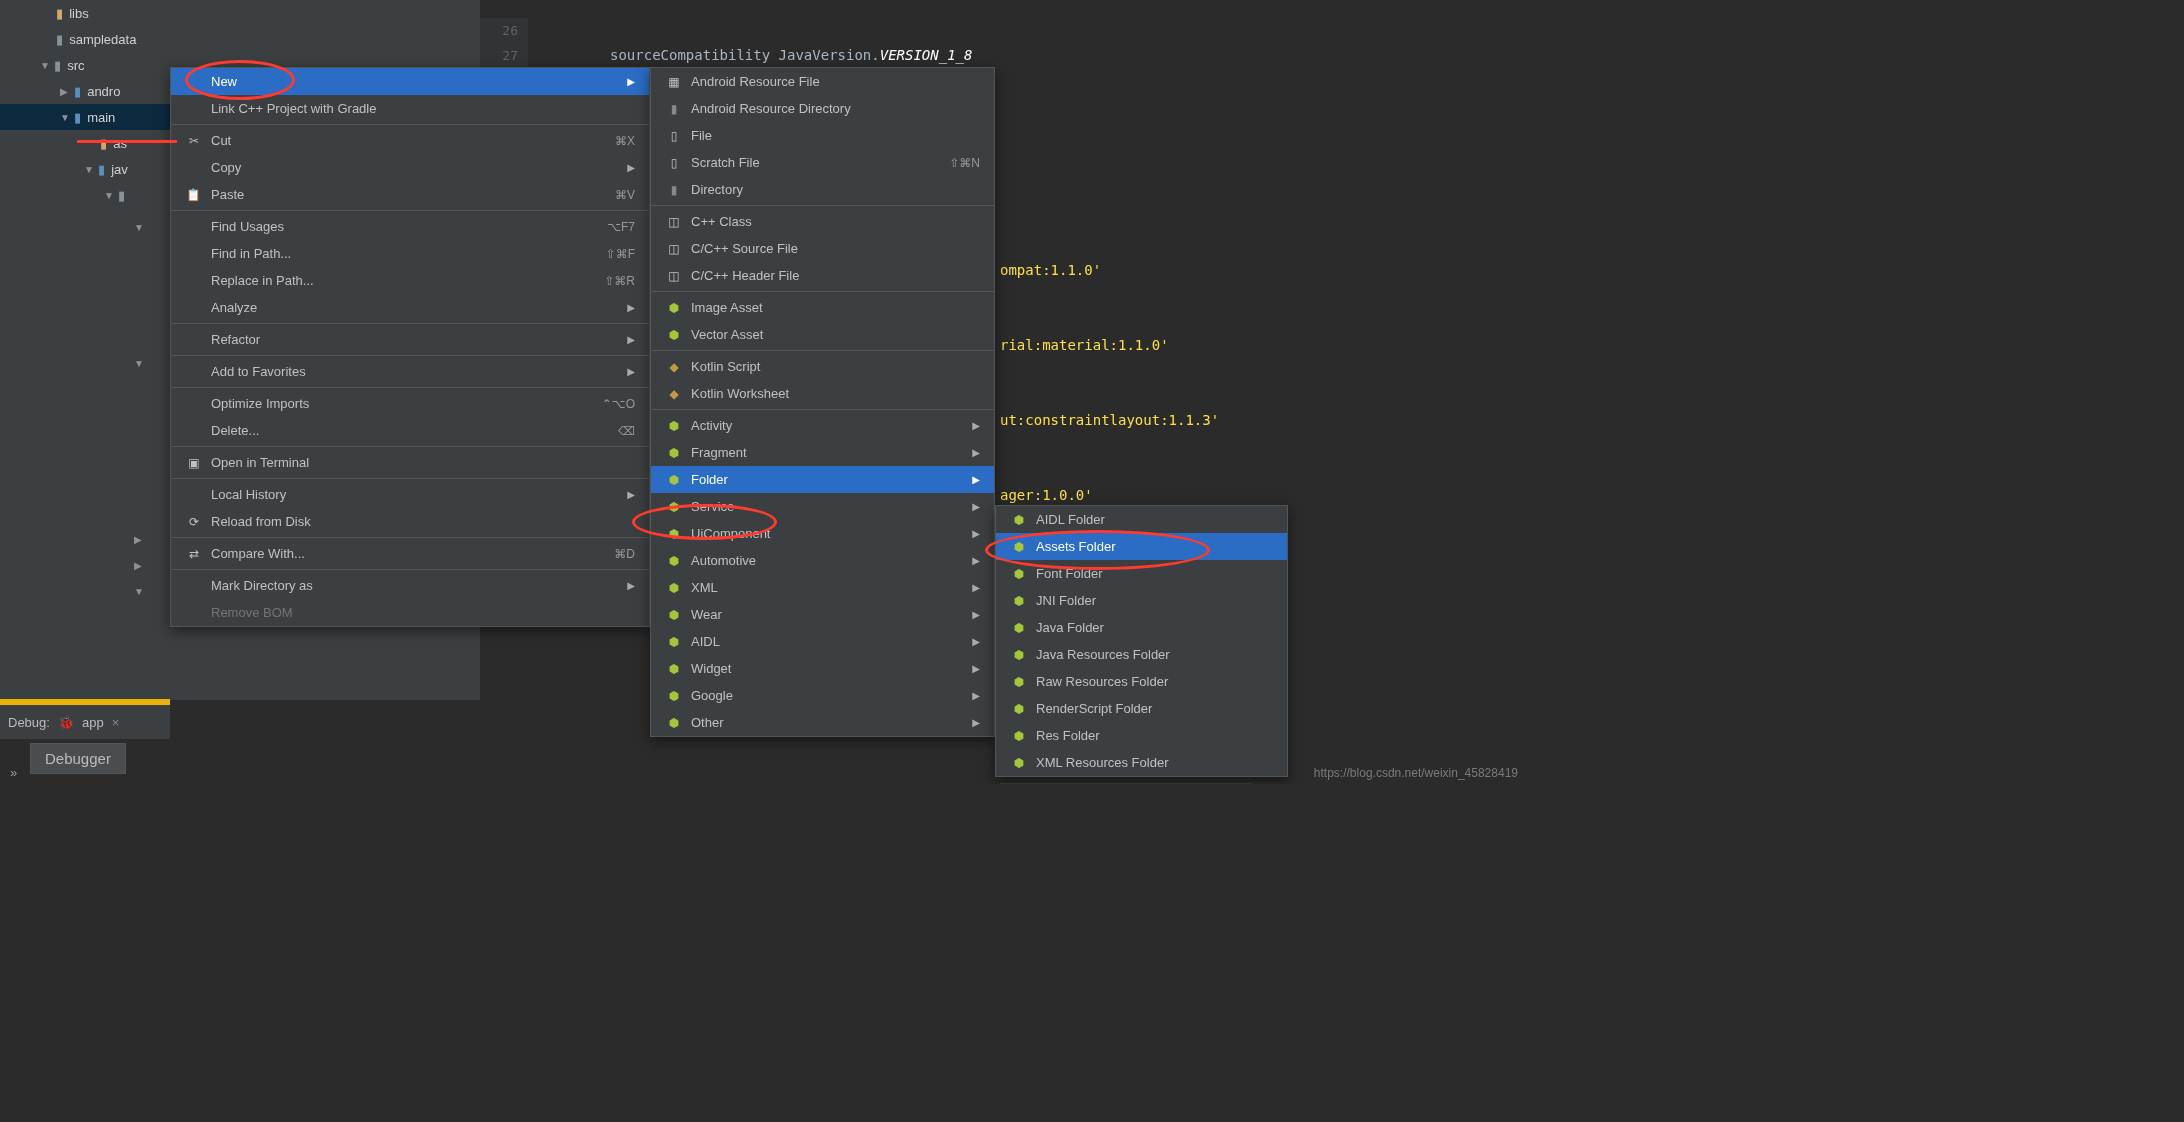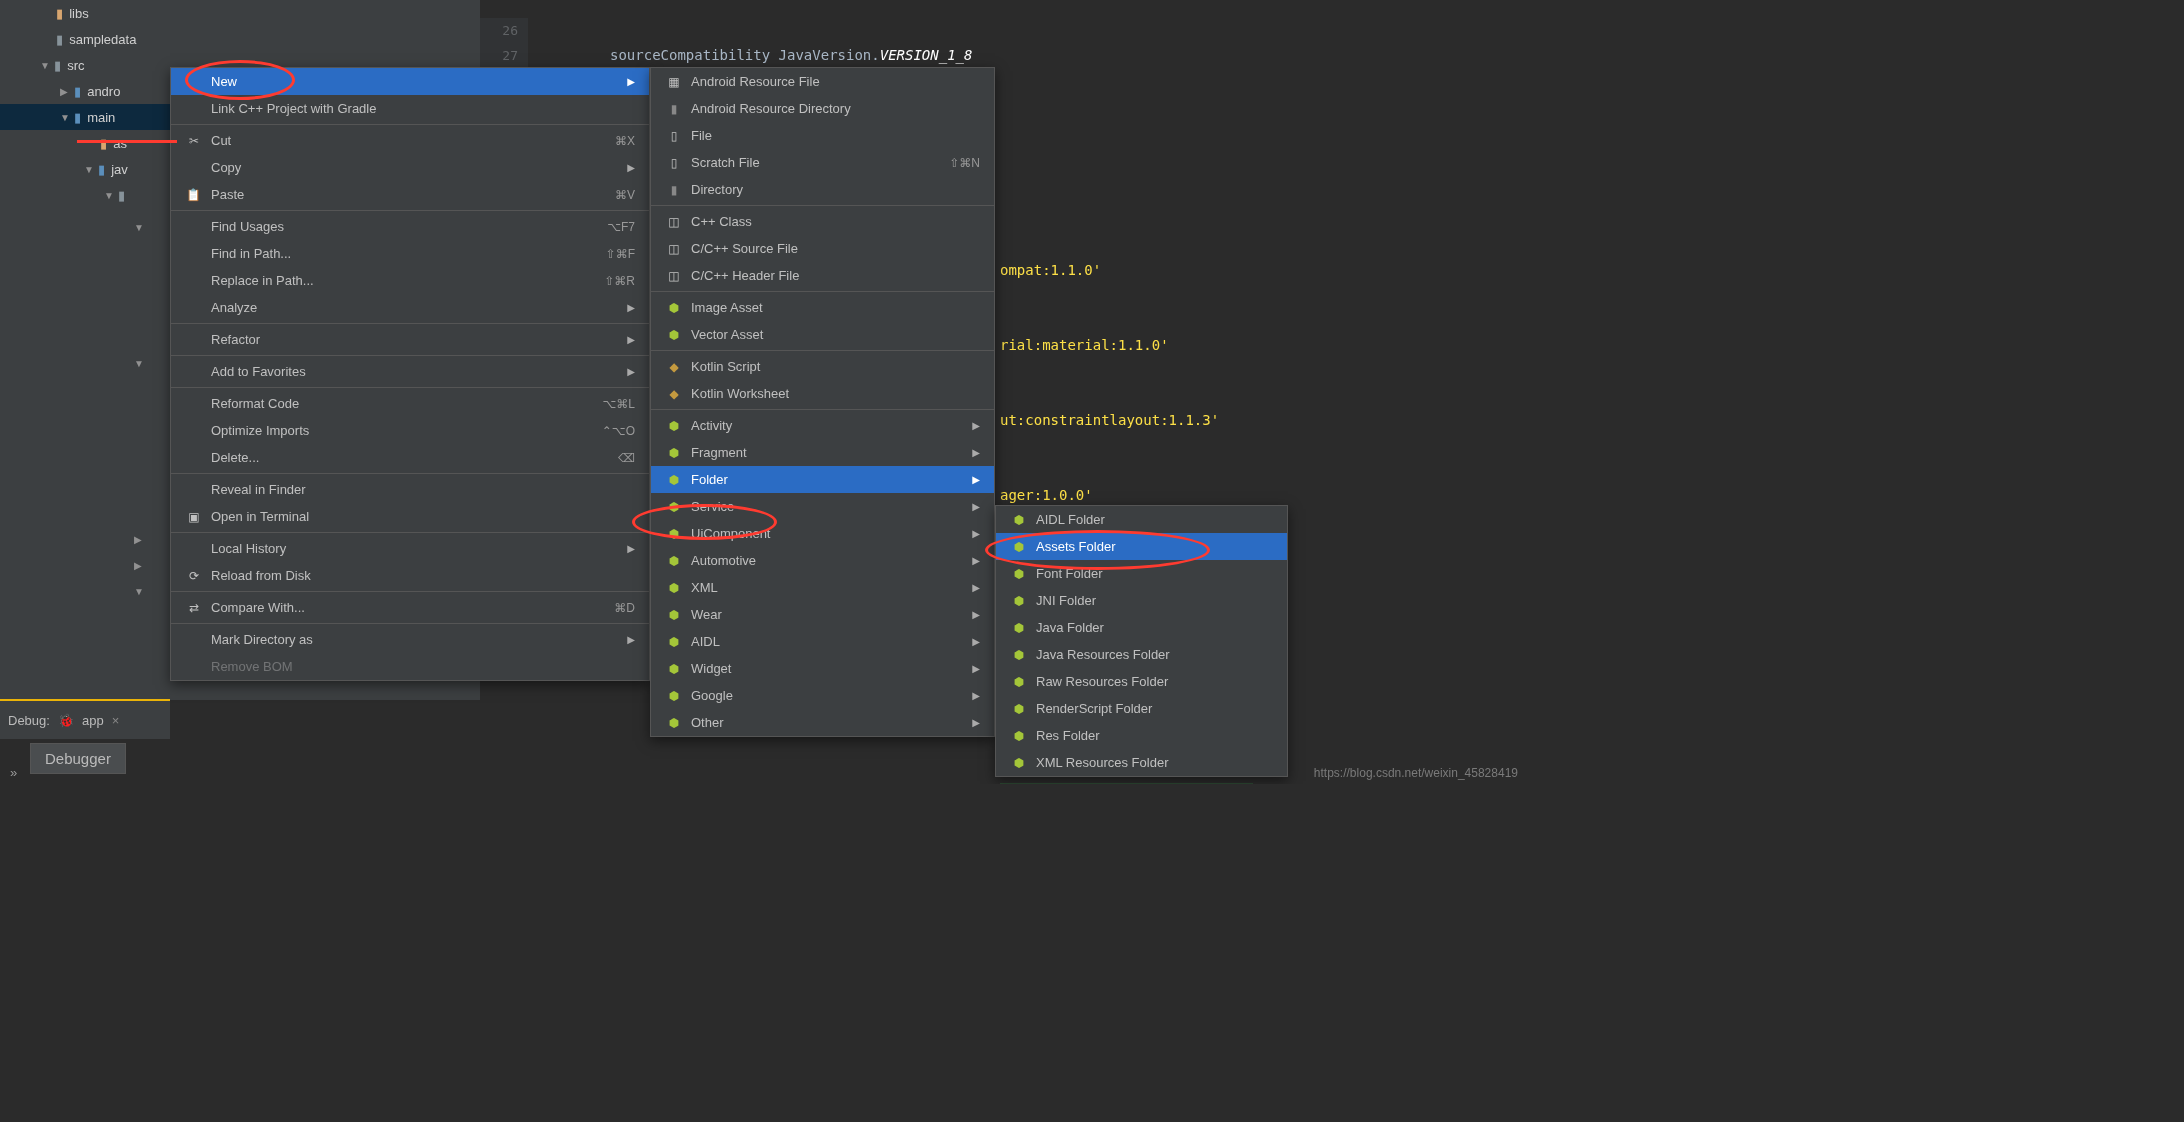--- a/index.html
+++ b/index.html
@@ -119,21 +119,21 @@
   left: 0;
   bottom: 45px;
   width: 170px;
   height: 40px;
   background: #3c3f41;
   display: flex;
   align-items: center;
   padding-left: 8px;
   color: #bbb;
   font-size: 13px;
-  border-top: 2px solid #eab308;
+  border-top: 6px solid #eab308;
 }
 .debug-tabs {
   position: absolute;
   left: 30px;
   bottom: 10px;
   font-size: 15px;
   color: #bbb;
 }
 .debug-tab {
   display: inline-block;
@@ -315,38 +315,29 @@
   </div>
   <div class="menu-sep"></div>
   <div class="menu-item">
     <span class="micon"></span>
       <span class="label">Add to Favorites</span>
       <span class="sub-arrow">▶</span>
   </div>
   <div class="menu-sep"></div>
   <div class="menu-item">
     <span class="micon"></span>
-      <span class="label">Reformat Code</span>
-      <span class="shortcut">⌥⌘L</span>
-  </div>
-  <div class="menu-item">
-    <span class="micon"></span>
       <span class="label">Optimize Imports</span>
       <span class="shortcut">⌃⌥O</span>
   </div>
   <div class="menu-item">
     <span class="micon"></span>
       <span class="label">Delete...</span>
       <span class="shortcut">⌫</span>
   </div>
   <div class="menu-sep"></div>
-  <div class="menu-item">
-    <span class="micon"></span>
-      <span class="label">Reveal in Finder</span>
-  </div>
   <div class="menu-item">
     <span class="micon">▣</span>
       <span class="label">Open in Terminal</span>
   </div>
   <div class="menu-sep"></div>
   <div class="menu-item">
     <span class="micon"></span>
       <span class="label">Local History</span>
       <span class="sub-arrow">▶</span>
   </div>

